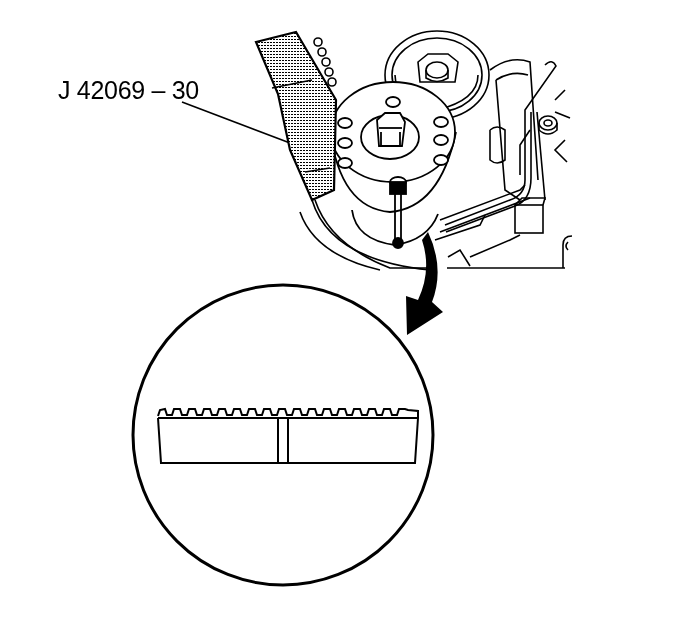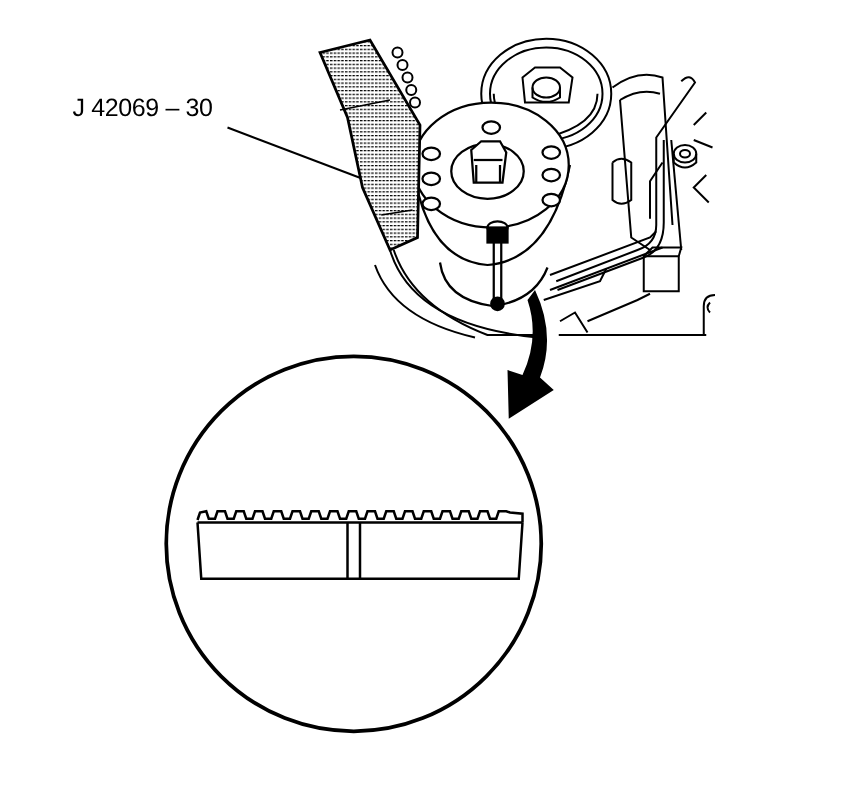--- a/index.html
+++ b/index.html
@@ -1,21 +1,21 @@
 <!DOCTYPE html>
 <html><head>
 <meta charset="utf-8">
 <style>
   html, body { margin: 0; padding: 0; background: #ffffff; }
   body { width: 678px; height: 637px; position: relative; overflow: hidden; }
   .stage { position: absolute; left: 0; top: 0; width: 678px; height: 637px; }
   .label {
     position: absolute; left: 58px; top: 76px;
     font-family: "Liberation Sans", sans-serif;
-    font-size: 20px; color: #000; letter-spacing: -0.3px;
+    font-size: 25px; color: #000; letter-spacing: -0.3px;
     white-space: nowrap;
   }
   svg { position: absolute; left: 0; top: 0; }
 </style>
 </head>
 <body>
 
 <div class="stage">
 
   <svg width="678" height="637" viewBox="0 0 678 637" xmlns="http://www.w3.org/2000/svg">

